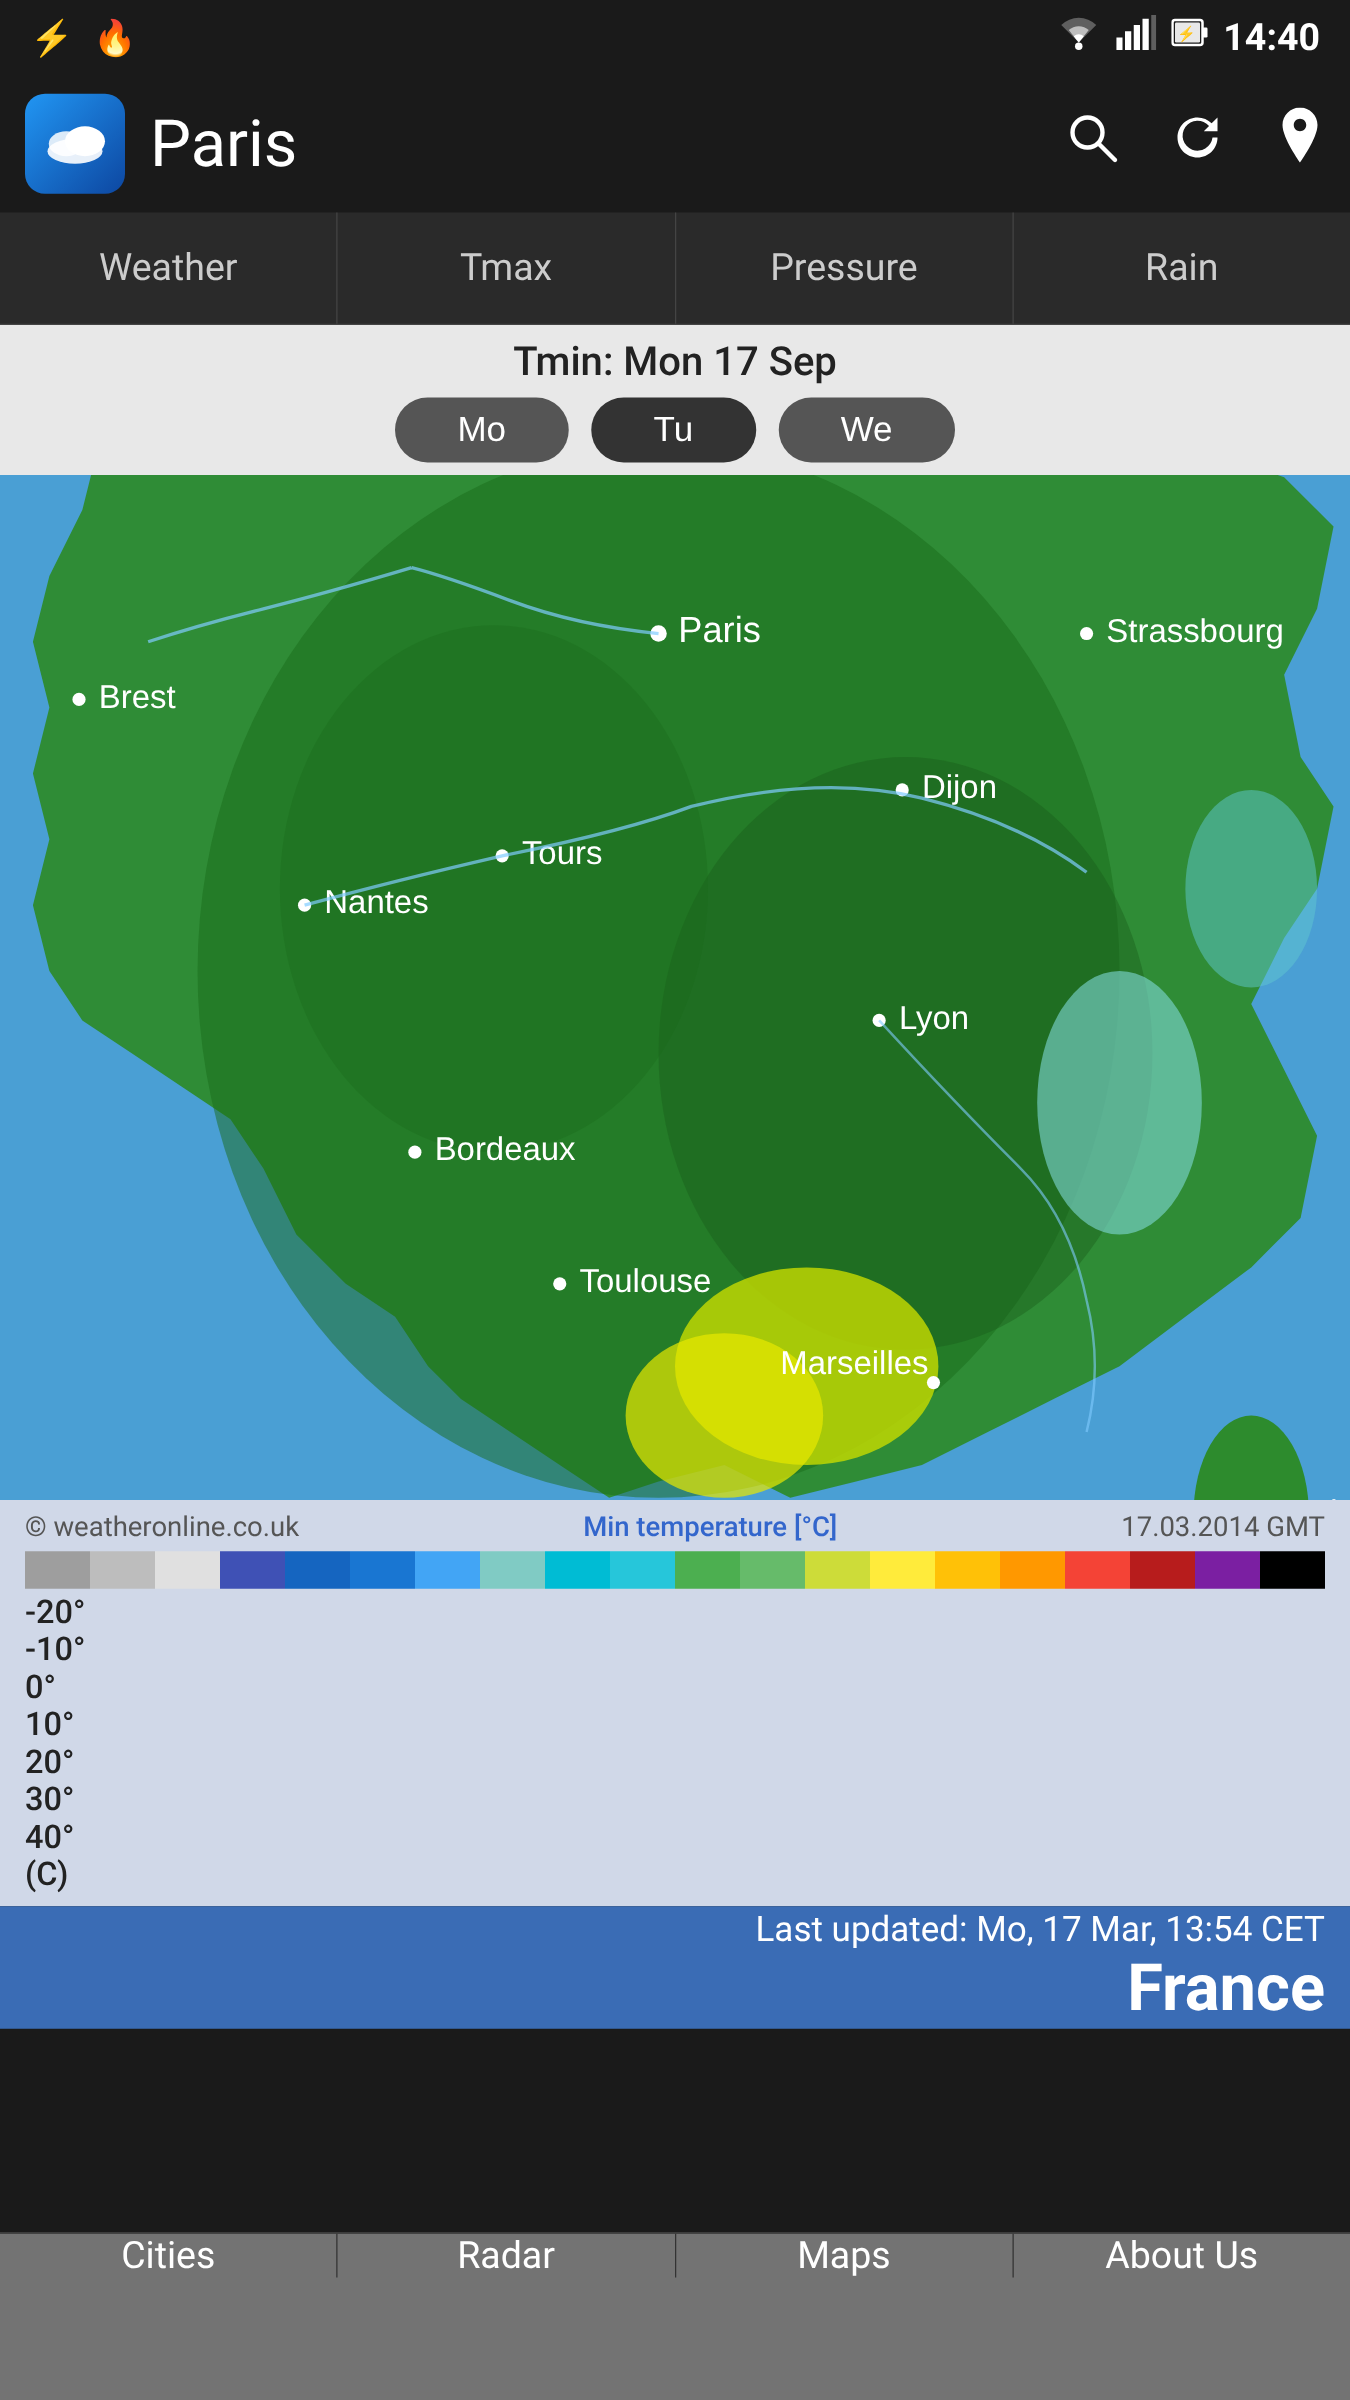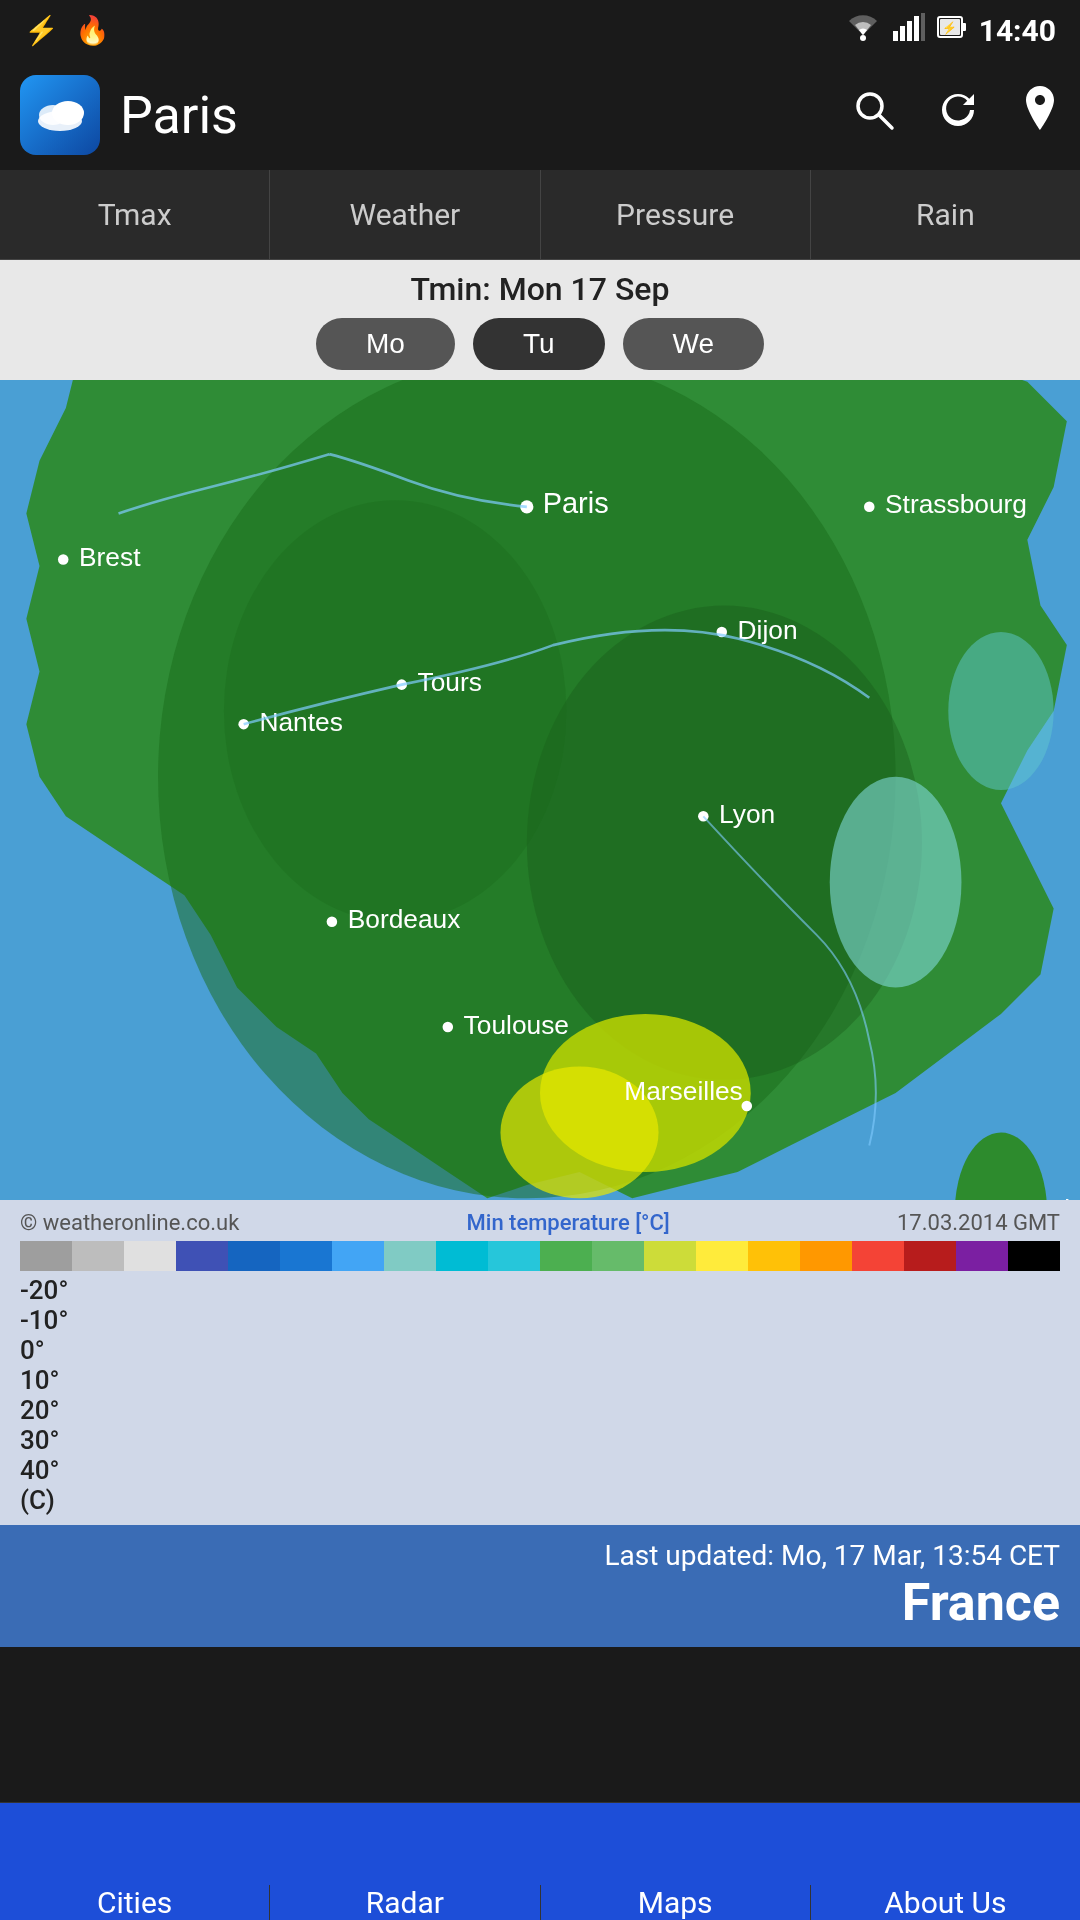--- a/index.html
+++ b/index.html
@@ -161,42 +161,42 @@
       color: #222;
       font-weight: 500;
       margin-top: 4px;
       flex-direction: column;
     }
 
     
     #info-panel {
       width: 100%;
       background: #3a6cb5;
-      padding: 14px 20px;
+      padding: 2px 20px;
       display: flex;
       flex-direction: column;
       align-items: flex-end;
     }
     #last-updated {
       color: white;
       font-size: 28px;
     }
     #country-name {
       color: white;
       font-size: 52px;
       font-weight: bold;
     }
 
     
     #bottom-nav {
       width: 100%;
-      height: 118px;
-      background: #1d4ed8;
-      display: flex;
-      align-items: flex-end;
+      height: 134px;
+      background: #737373;
+      display: flex;
+      align-items: flex-start;
       position: absolute;
       bottom: 0;
       border-top: 1px solid #333;
     }
     .nav-item {
       flex: 1;
       display: flex;
       align-items: center;
       justify-content: center;
       color: white;
@@ -289,22 +289,22 @@
     </span>
     <span class="app-bar-icon">
       <svg width="40" height="48" viewBox="0 0 40 48" fill="white">
         <path d="M20 0C12.27 0 6 6.27 6 14c0 10.5 14 30 14 30s14-19.5 14-30C34 6.27 27.73 0 20 0zm0 19c-2.76 0-5-2.24-5-5s2.24-5 5-5 5 2.24 5 5-2.24 5-5 5z"></path>
       </svg>
     </span>
   </div>
 </div>
 
 <div id="tab-bar">
+  <div class="tab">Weather</div>
   <div class="tab">Tmax</div>
-  <div class="tab">Weather</div>
   <div class="tab">Pressure</div>
   <div class="tab">Rain</div>
 </div>
 
 <div id="date-row">
   <div id="date-label">Tmin: Mon 17 Sep</div>
   <div class="day-buttons">
     <button class="day-btn">Mo</button>
     <button class="day-btn active">Tu</button>
     <button class="day-btn">We</button>

